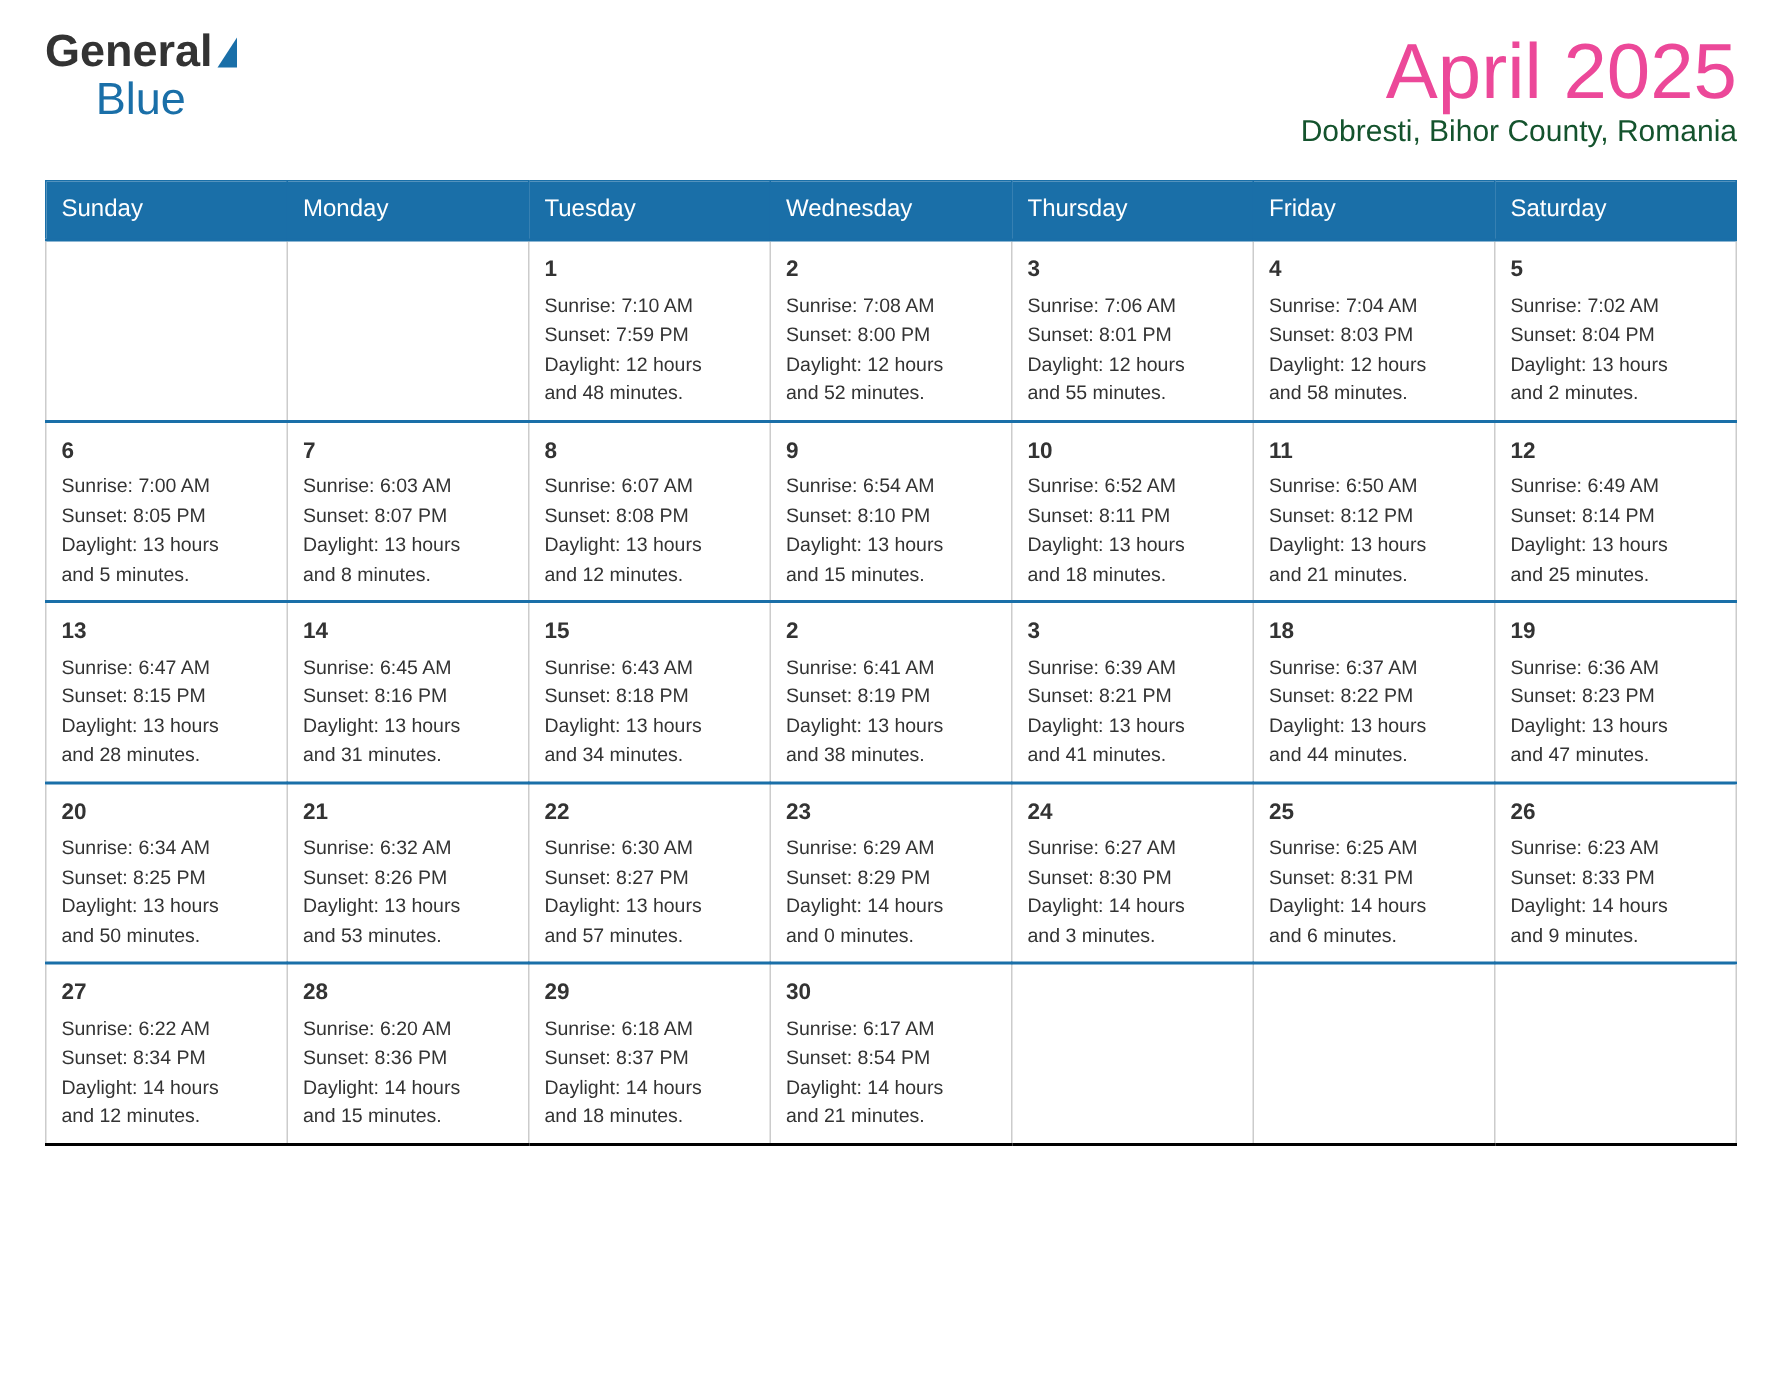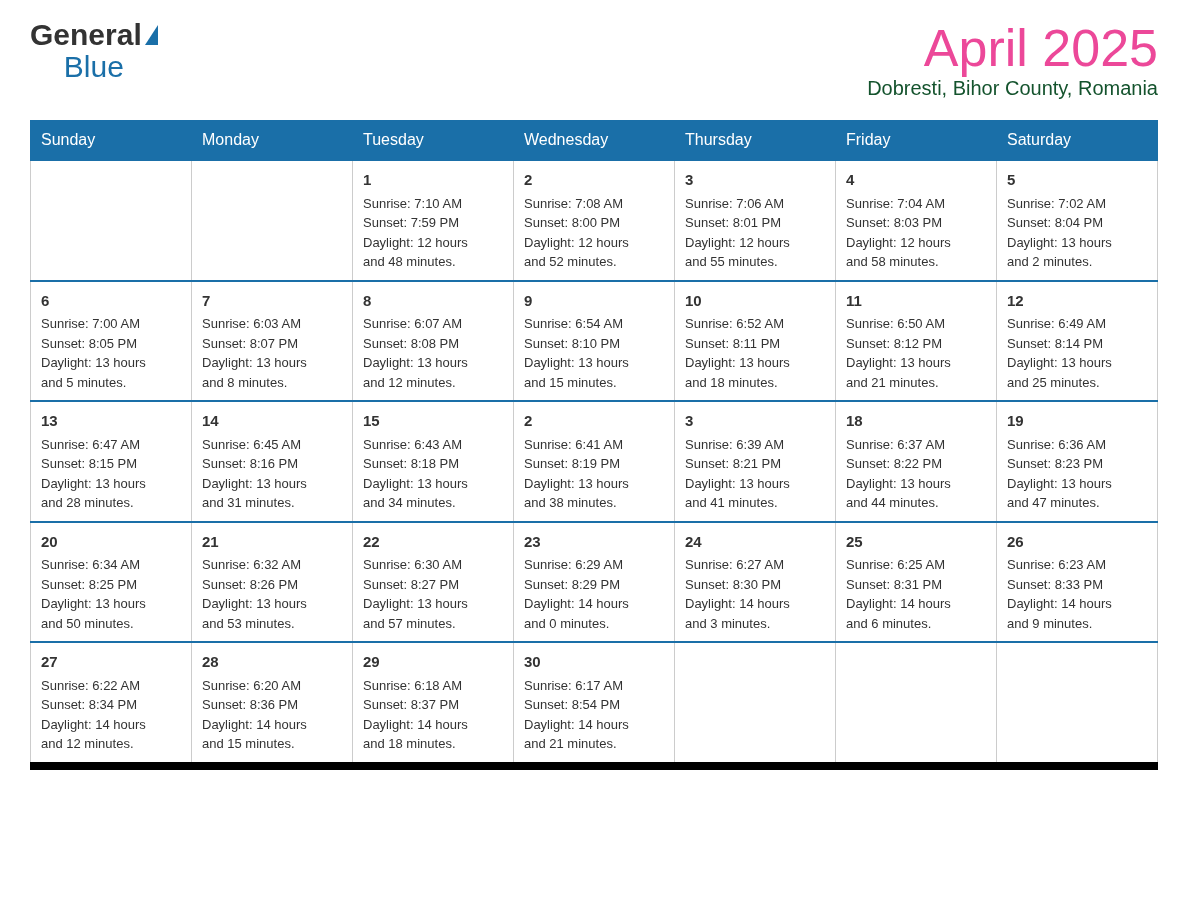--- a/index.html
+++ b/index.html
@@ -52,21 +52,21 @@
     tbody td {
       border: 1px solid #ccc;
       vertical-align: top;
       padding: 8px 10px;
       min-height: 90px;
       font-size: 13px;
       color: #333;
       line-height: 1.5;
     }
     tbody tr:last-child td {
-      border-bottom: 8px solid #000000;
+      border-bottom: 2px solid #000000;
     }
     tbody tr td:first-child {
       border-left: 1px solid #ccc;
     }
     .day-number {
       font-size: 15px;
       font-weight: bold;
       display: block;
       margin-bottom: 2px;
     }

